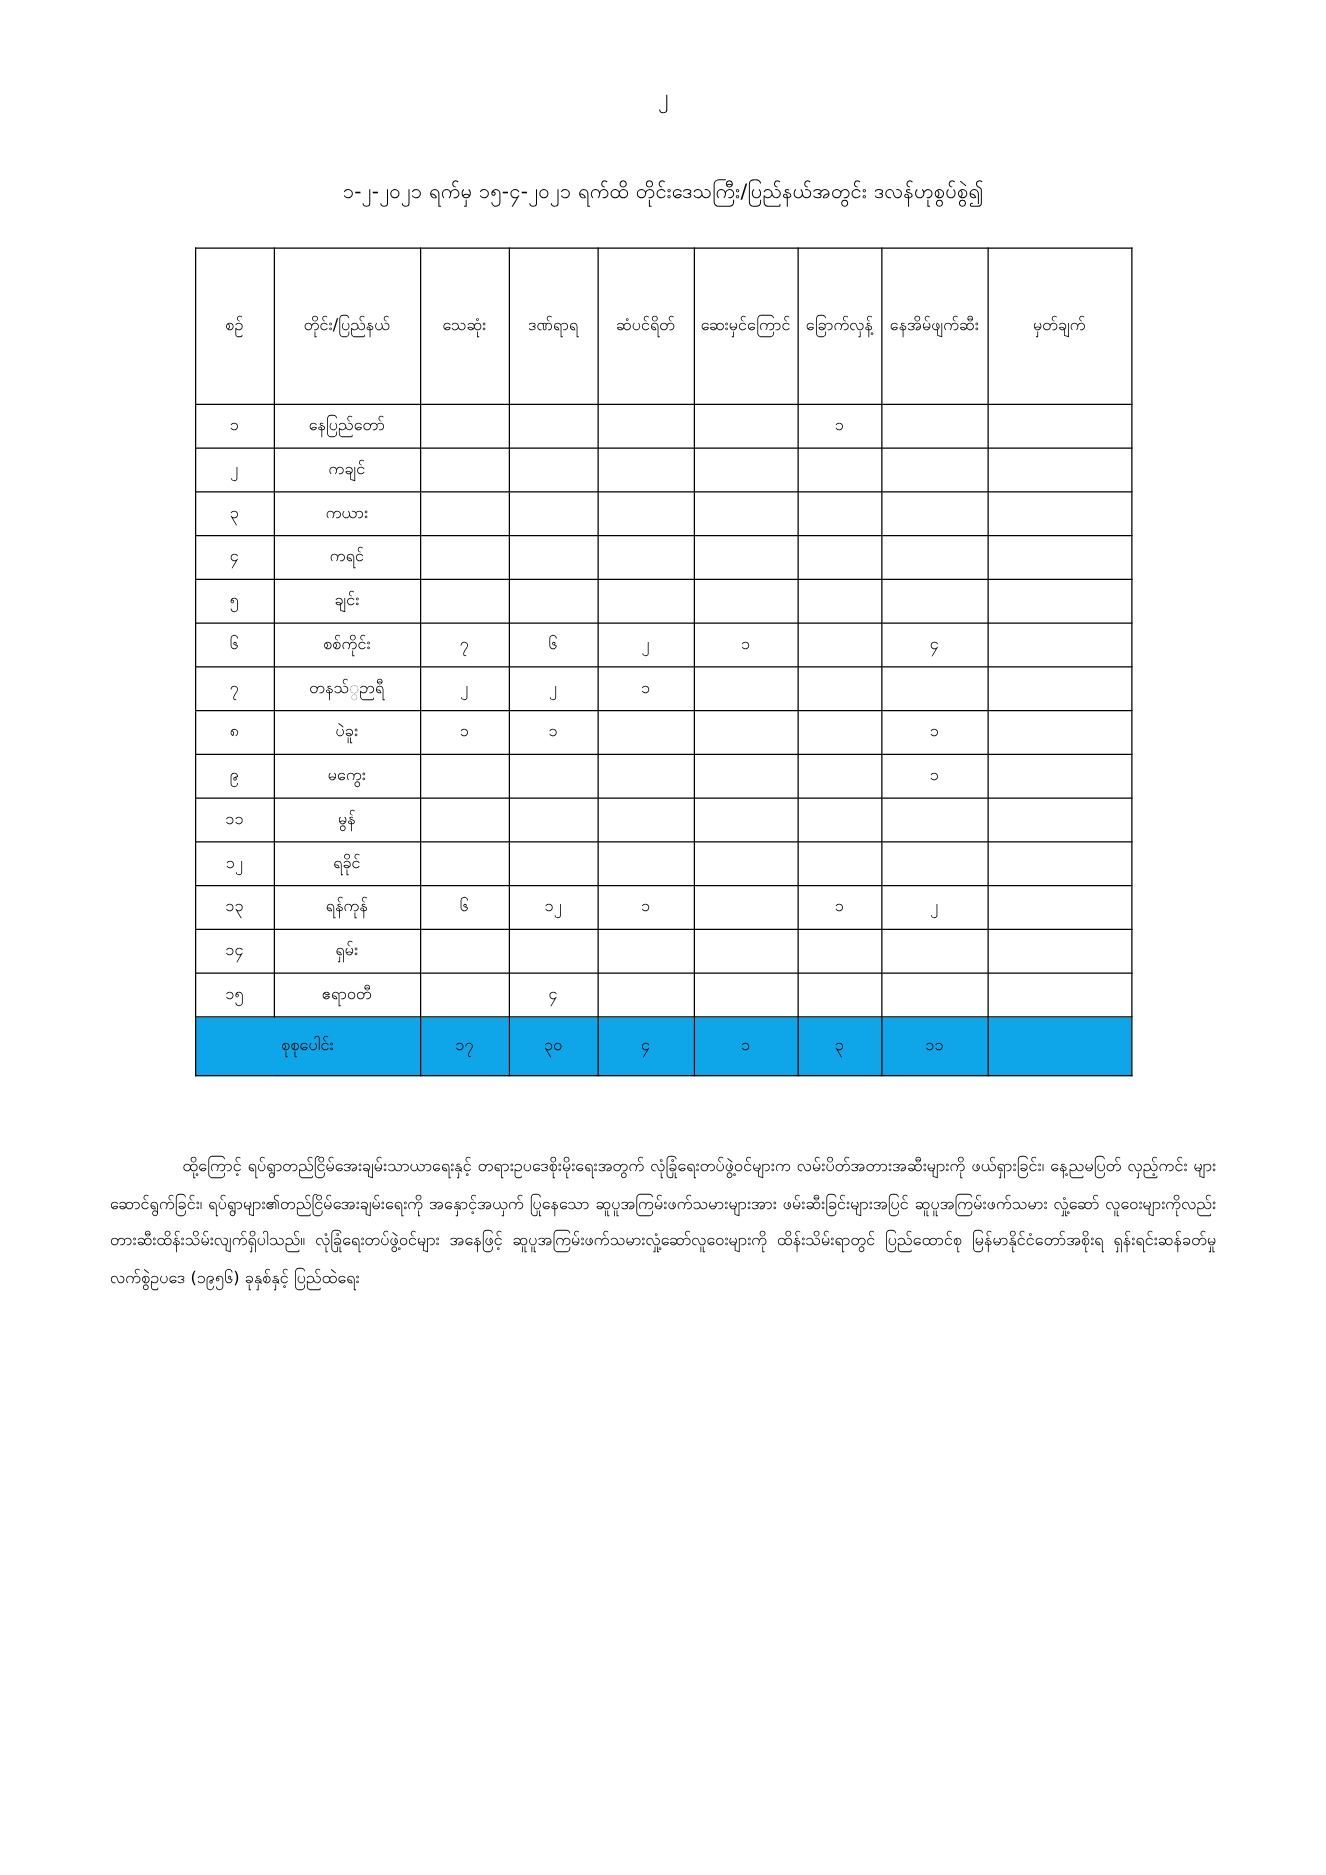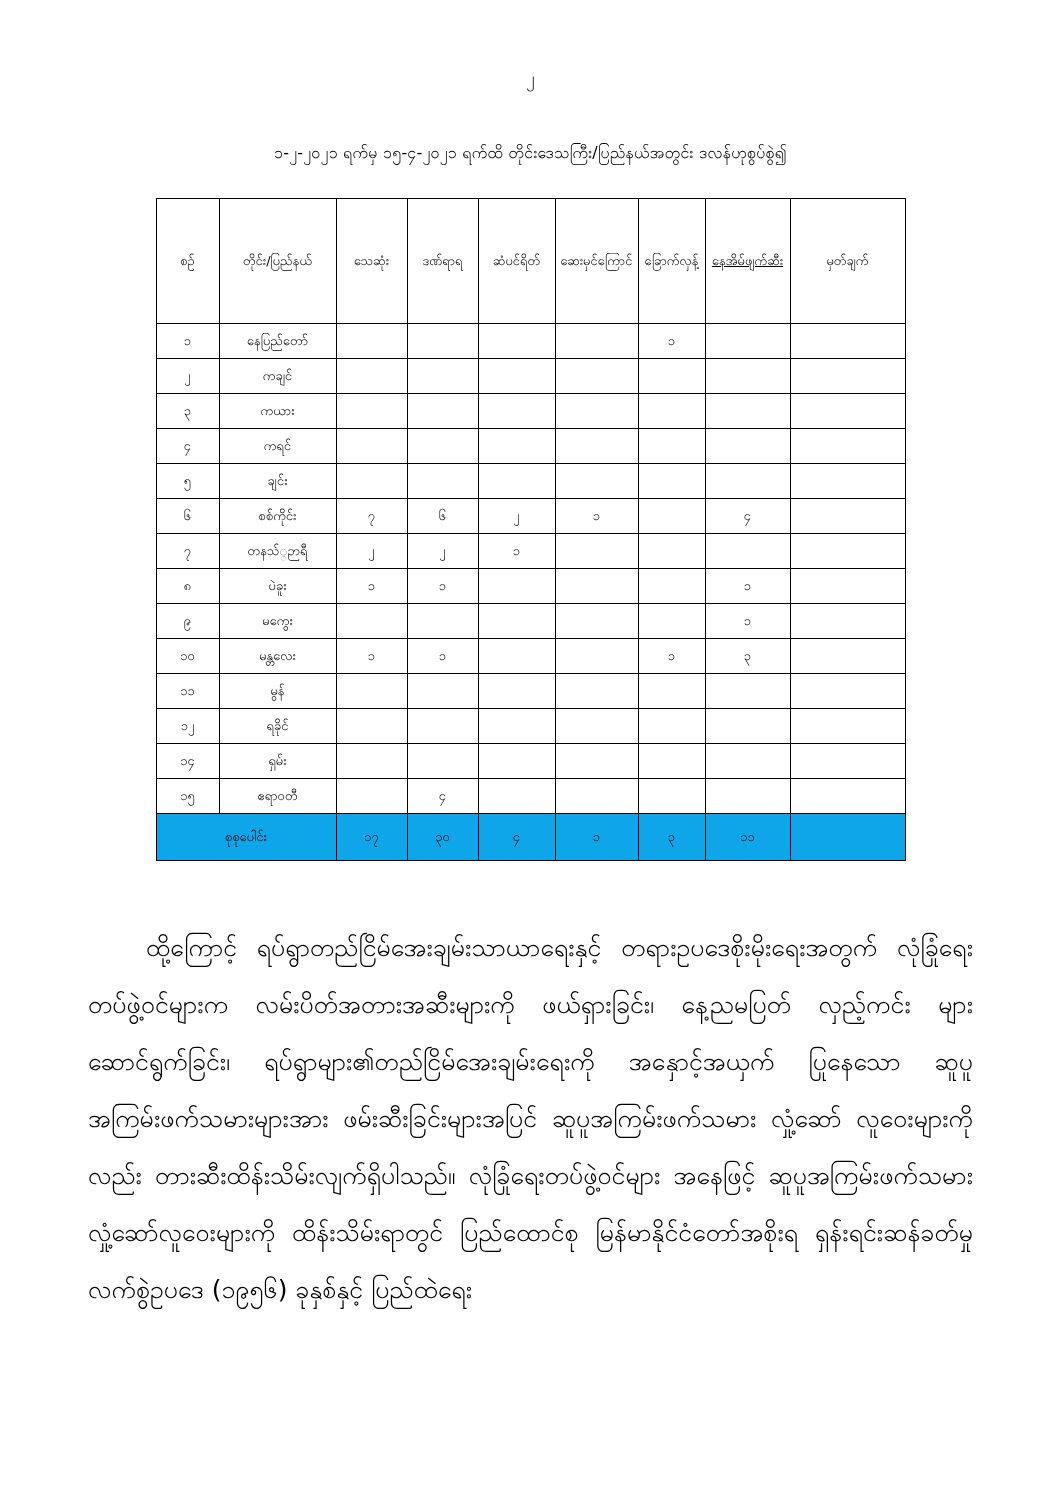--- a/index.html
+++ b/index.html
@@ -64,34 +64,34 @@
   table.data tbody td {
     font-size: 13px;
   }
   .col-no      { width: 56px; }
   .col-region  { width: 110px; }
   .col-death   { width: 64px; margin-left: 22px; }
   .col-injury  { width: 64px; }
   .col-blunt   { width: 70px; }
   .col-chem    { width: 76px; margin-top: 24px; }
   .col-gun     { width: 60px; }
-  .col-house   { width: 78px; text-decoration: underline; }
+  .col-house   { width: 78px; }
   .col-remark  { width: 108px; }
   tr.total-row td {
     background: #0ea5e9;
     font-weight: normal;
     height: 46px;
     font-size: 13.5px;
   }
   tr.total-row td.total-label {
     text-align: center;
   }
   .body-text {
     margin: 58px 88px 0 88px;
-    font-size: 25px;
+    font-size: 13px;
     line-height: 2.28;
     text-align: justify;
     text-justify: inter-word;
   }
   .body-text p {
     margin: 0;
     text-indent: 58px;
   }
 </style>
 </head>
@@ -214,50 +214,50 @@
           <td>မကွေး</td>
           <td></td>
           <td></td>
           <td></td>
           <td></td>
           <td></td>
           <td>၁</td>
           <td></td>
         </tr>
         <tr>
-          <td>၁၀</td>
-          <td>မန္တလေး</td>
-          <td>၁</td>
-          <td>၁</td>
-          <td></td>
-          <td></td>
-          <td>၁</td>
-          <td>၃</td>
-          <td></td>
-        </tr>
-        <tr>
           <td>၁၁</td>
           <td>မွန်</td>
           <td></td>
           <td></td>
           <td></td>
           <td></td>
           <td></td>
           <td></td>
           <td></td>
         </tr>
         <tr>
           <td>၁၂</td>
           <td>ရခိုင်</td>
           <td></td>
           <td></td>
           <td></td>
           <td></td>
           <td></td>
           <td></td>
+          <td></td>
+        </tr>
+        <tr>
+          <td>၁၃</td>
+          <td>ရန်ကုန်</td>
+          <td>၆</td>
+          <td>၁၂</td>
+          <td>၁</td>
+          <td></td>
+          <td>၁</td>
+          <td>၂</td>
           <td></td>
         </tr>
         <tr>
           <td>၁၄</td>
           <td>ရှမ်း</td>
           <td></td>
           <td></td>
           <td></td>
           <td></td>
           <td></td>

